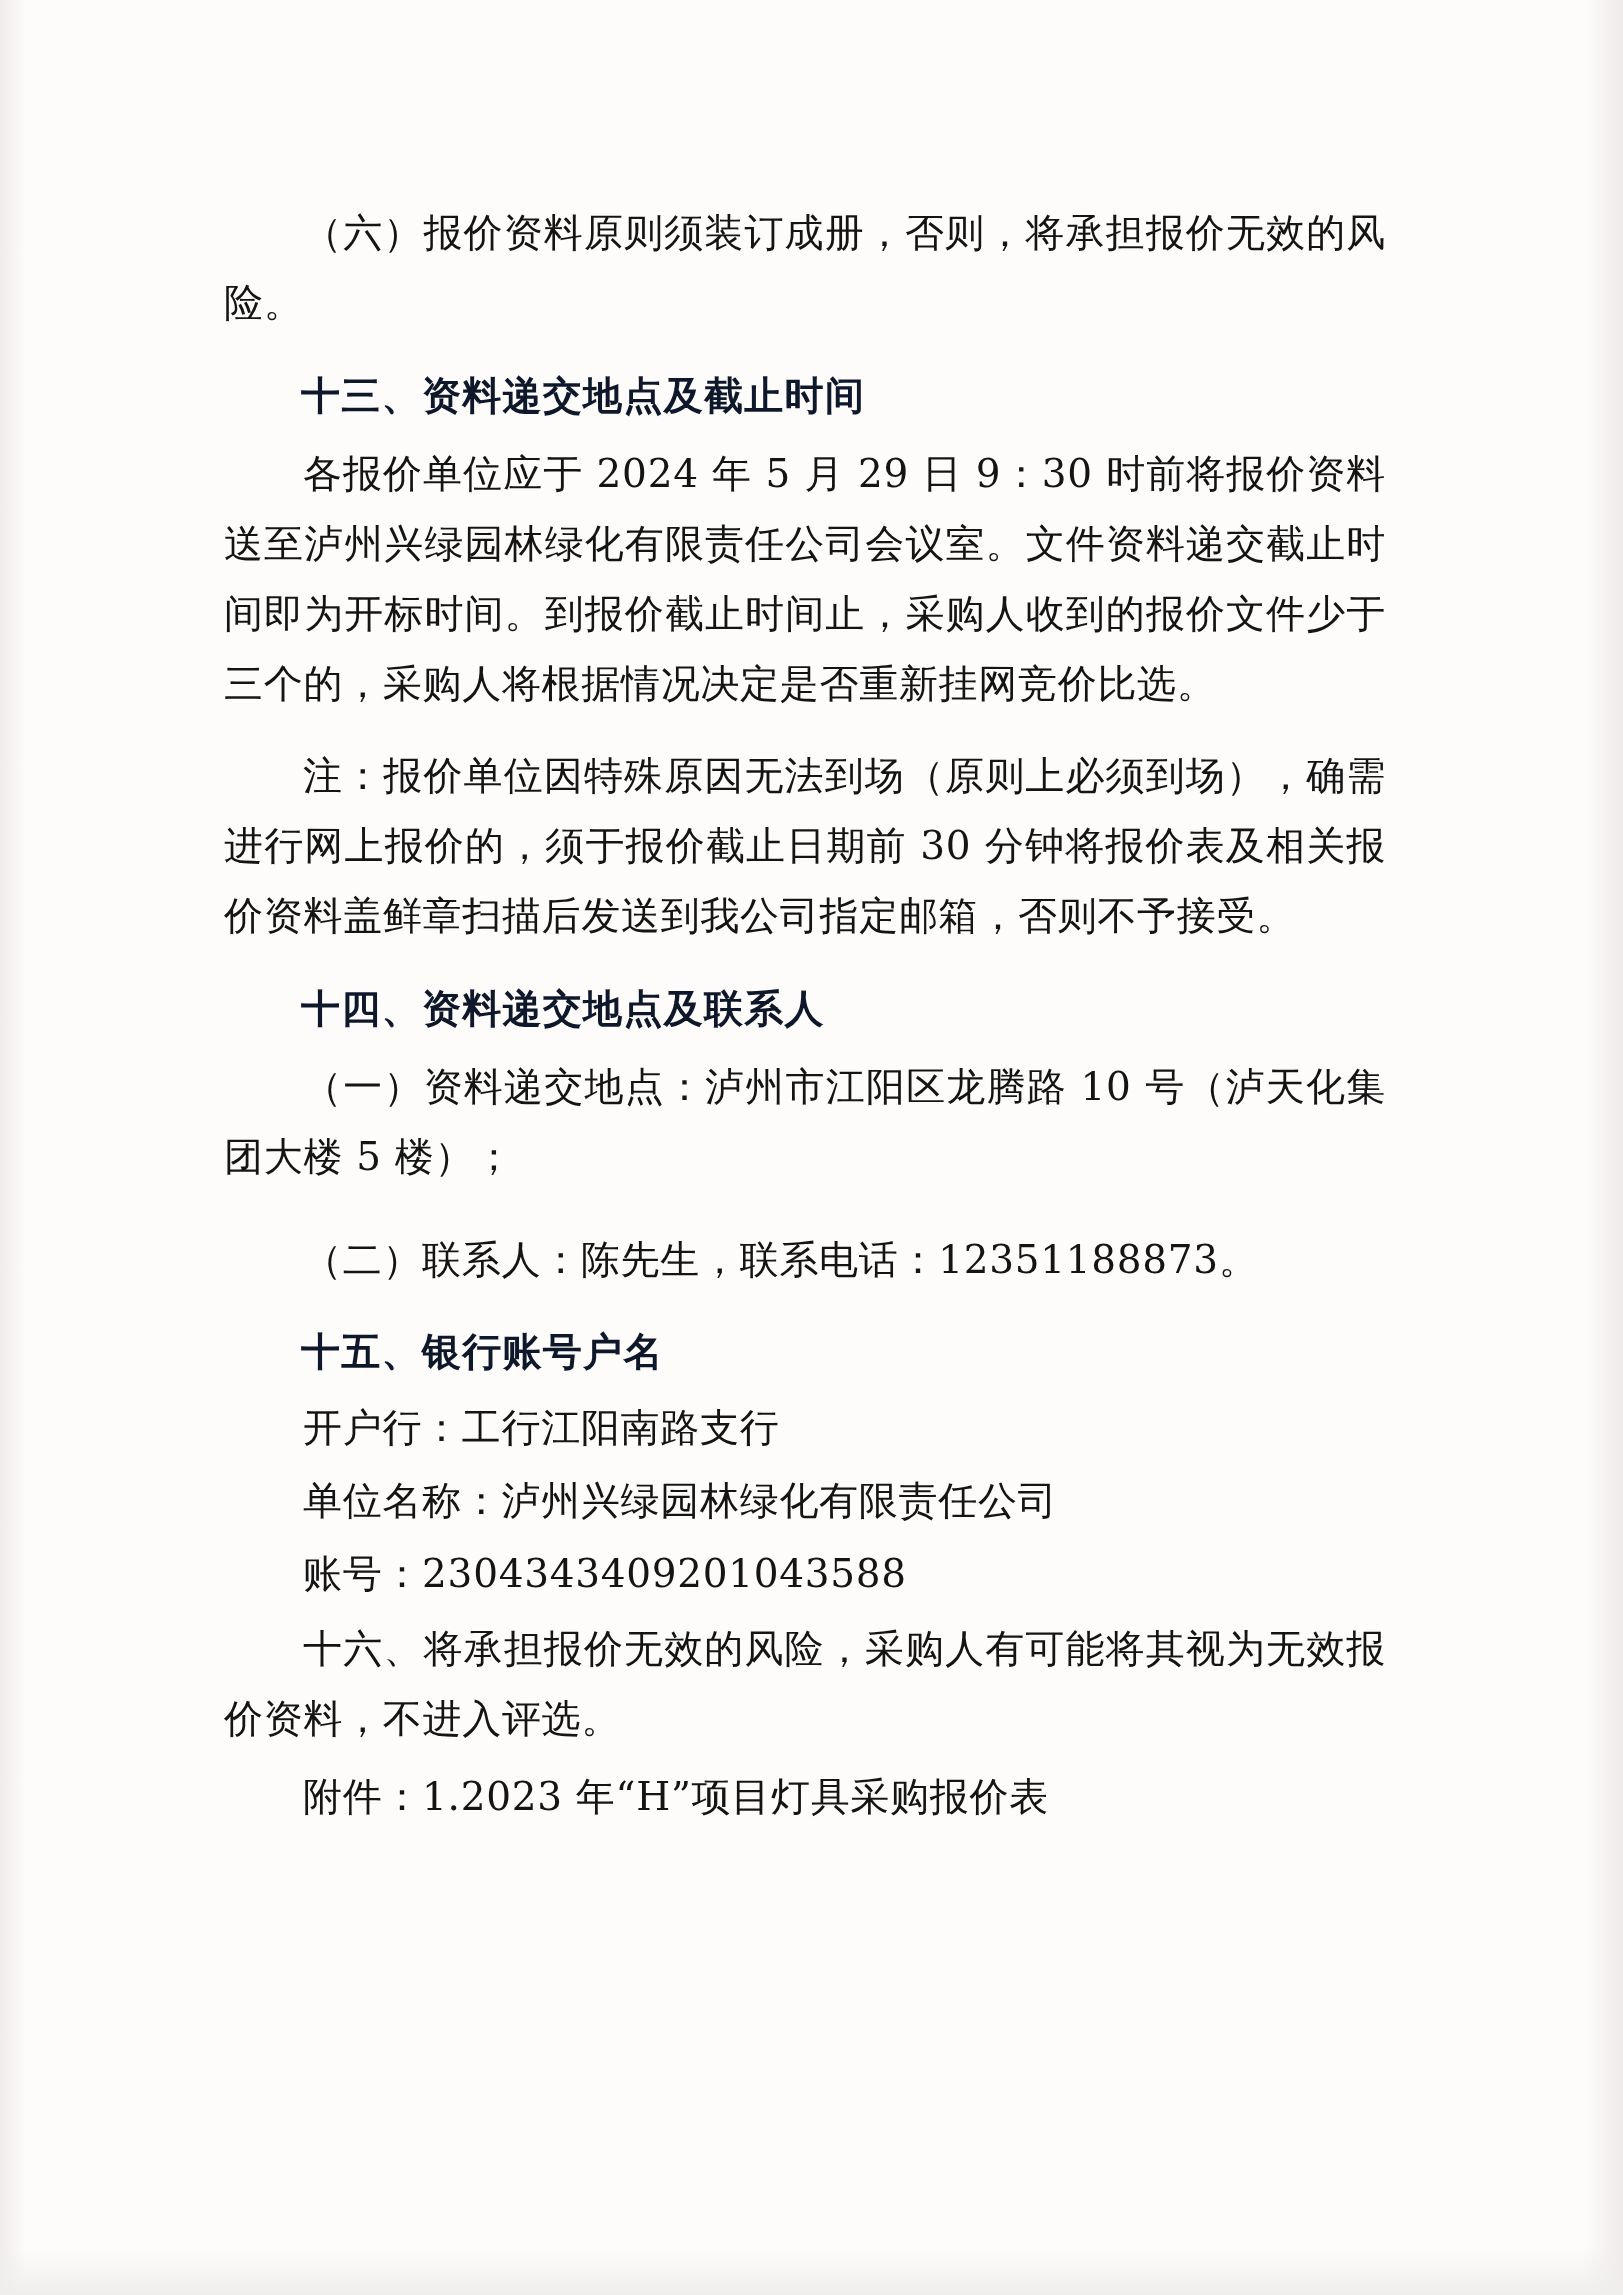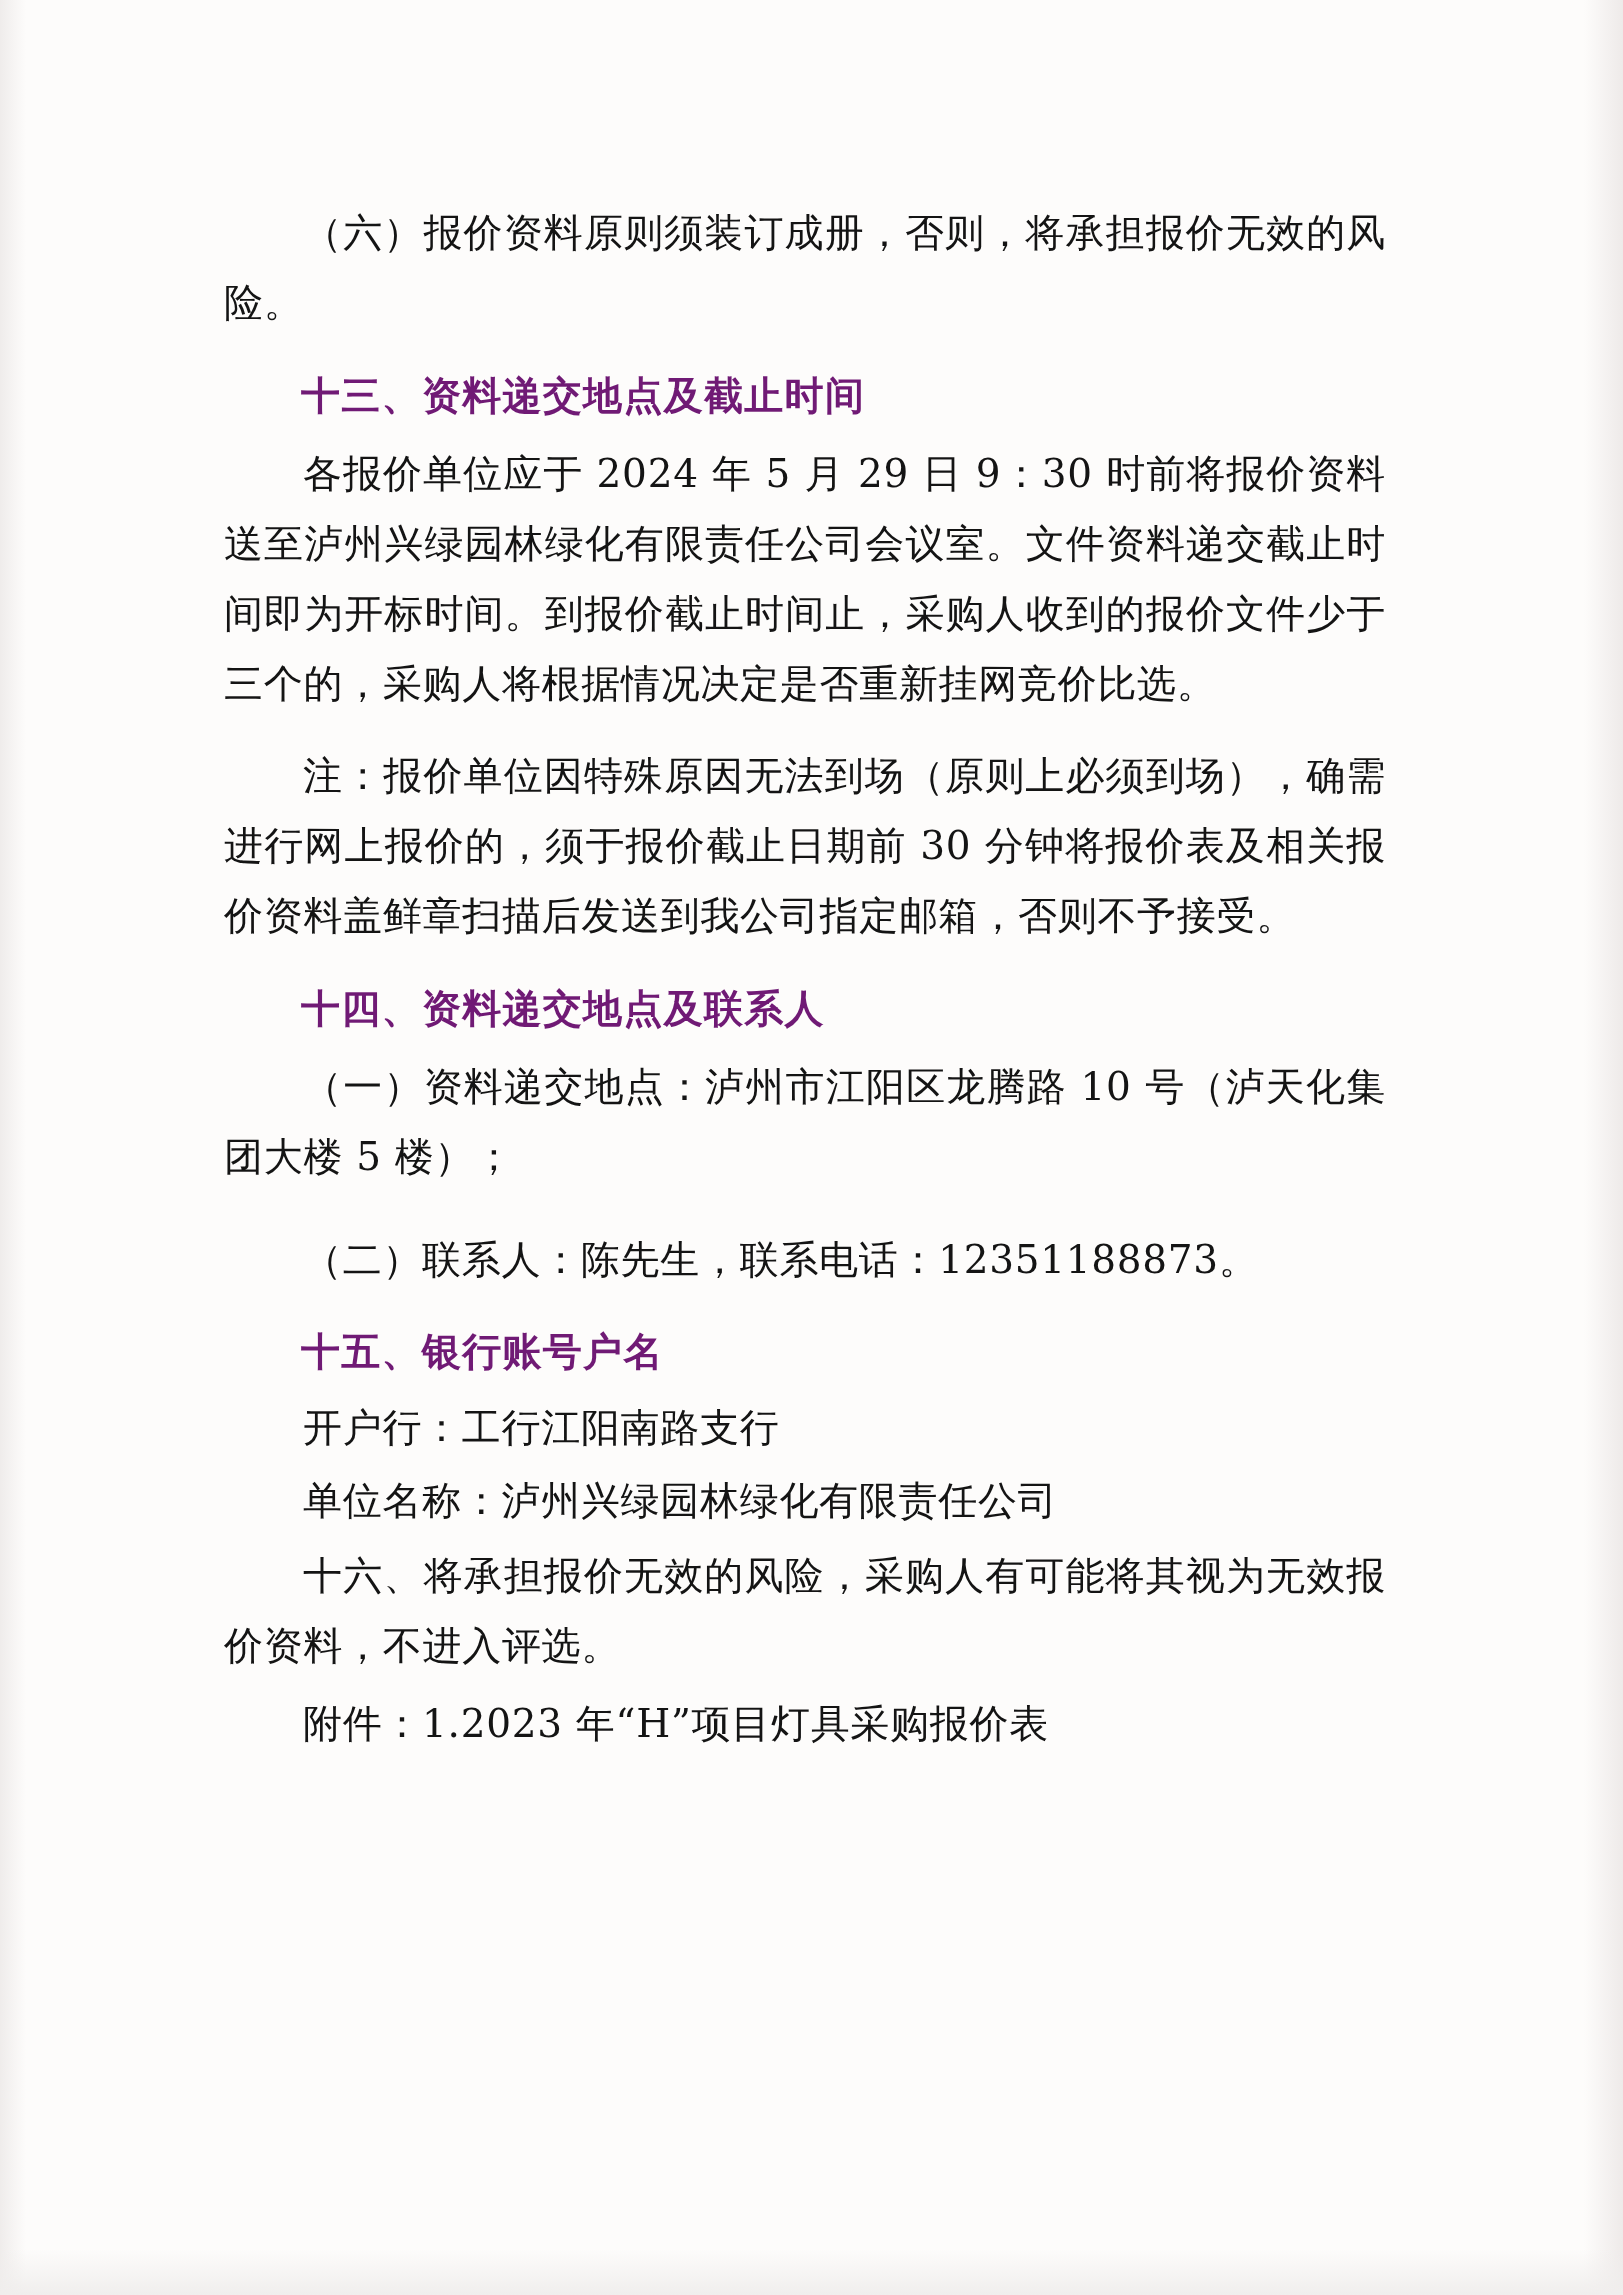--- a/index.html
+++ b/index.html
@@ -63,21 +63,21 @@
   .indent {
     text-indent: 79px;
   }
   .section-head {
     font-size: 39px;
     line-height: 70px;
     font-weight: bold;
     font-family: "DejaVu Sans", "Liberation Sans", sans-serif;
     letter-spacing: 1.3px;
     text-indent: 77px;
-    color: #701a75;
+    color: #0f172a;
   }
   .gap-sm { height: 6.5px; }
   .gap-md { height: 17px; }
   .bank-line {
     text-indent: 79px;
     line-height: 65px;
   }
 </style>
 </head>
 <body>
@@ -112,20 +112,21 @@
     <p class="body-text indent">（二）联系人：陈先生，联系电话：12351188873。</p>
 
     <div class="gap-sm"></div>
 
     <h2 class="section-head">十五、银行账号户名</h2>
 
     <p class="body-text bank-line">开户行：工行江阳南路支行</p>
 
     <p class="body-text bank-line">单位名称：泸州兴绿园林绿化有限责任公司</p>
 
+    <p class="body-text bank-line">账号：2304343409201043588</p>
 
     <p class="body-text indent">十六、将承担报价无效的风险，采购人有可能将其视为无效报价资料，不进入评选。</p>
 
     <p class="body-text indent">附件：1.2023 年“H”项目灯具采购报价表</p>
 
   </div>
 </div>
 
 
 </body></html>

